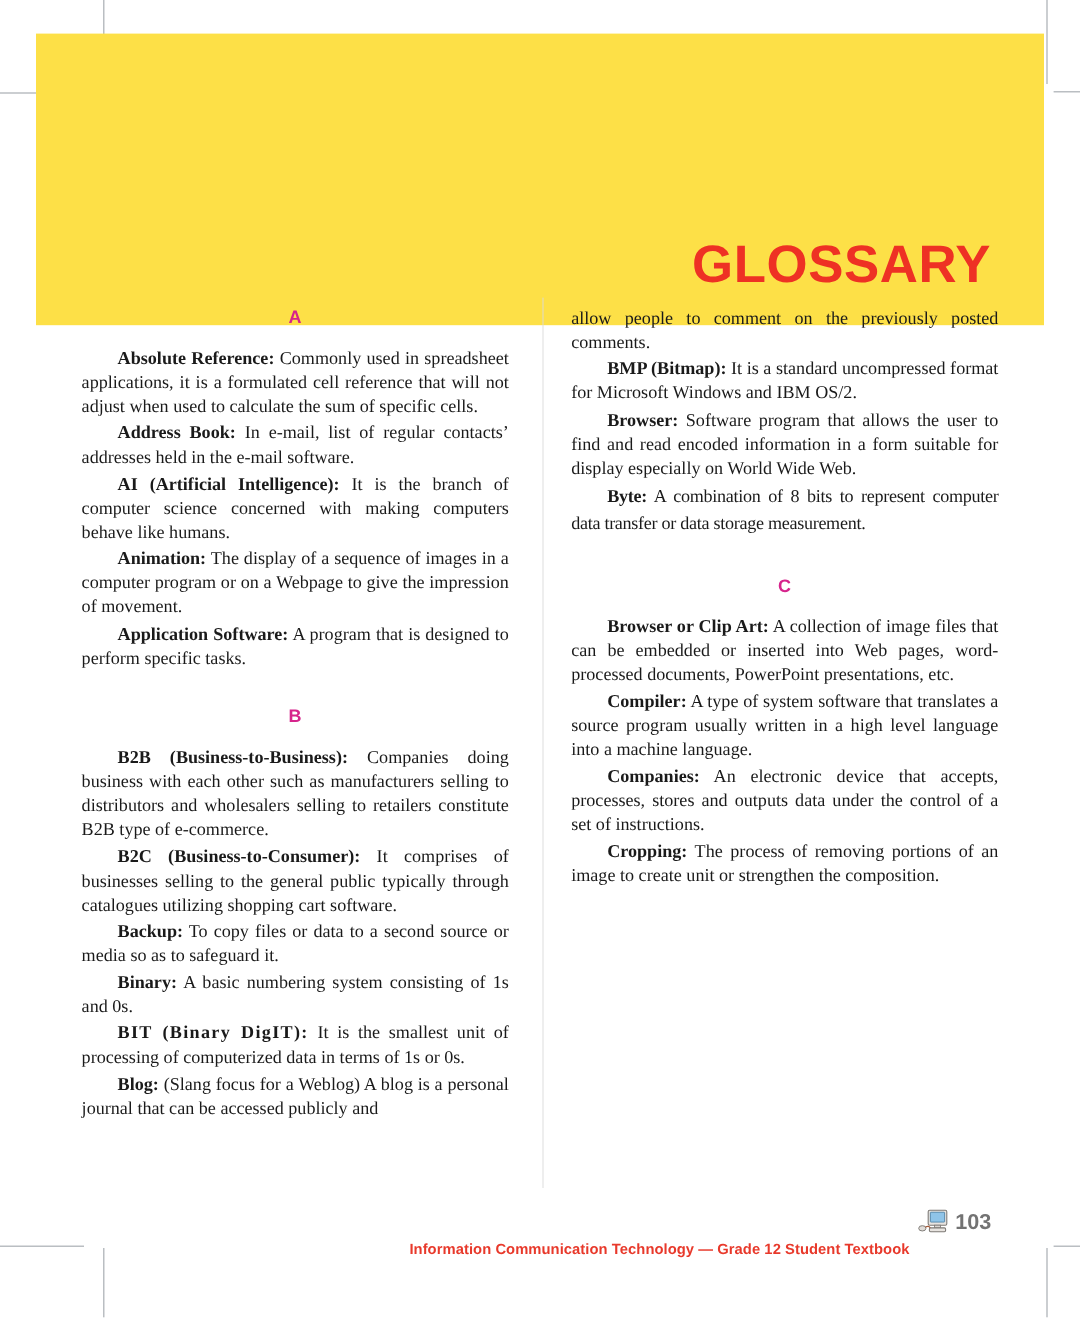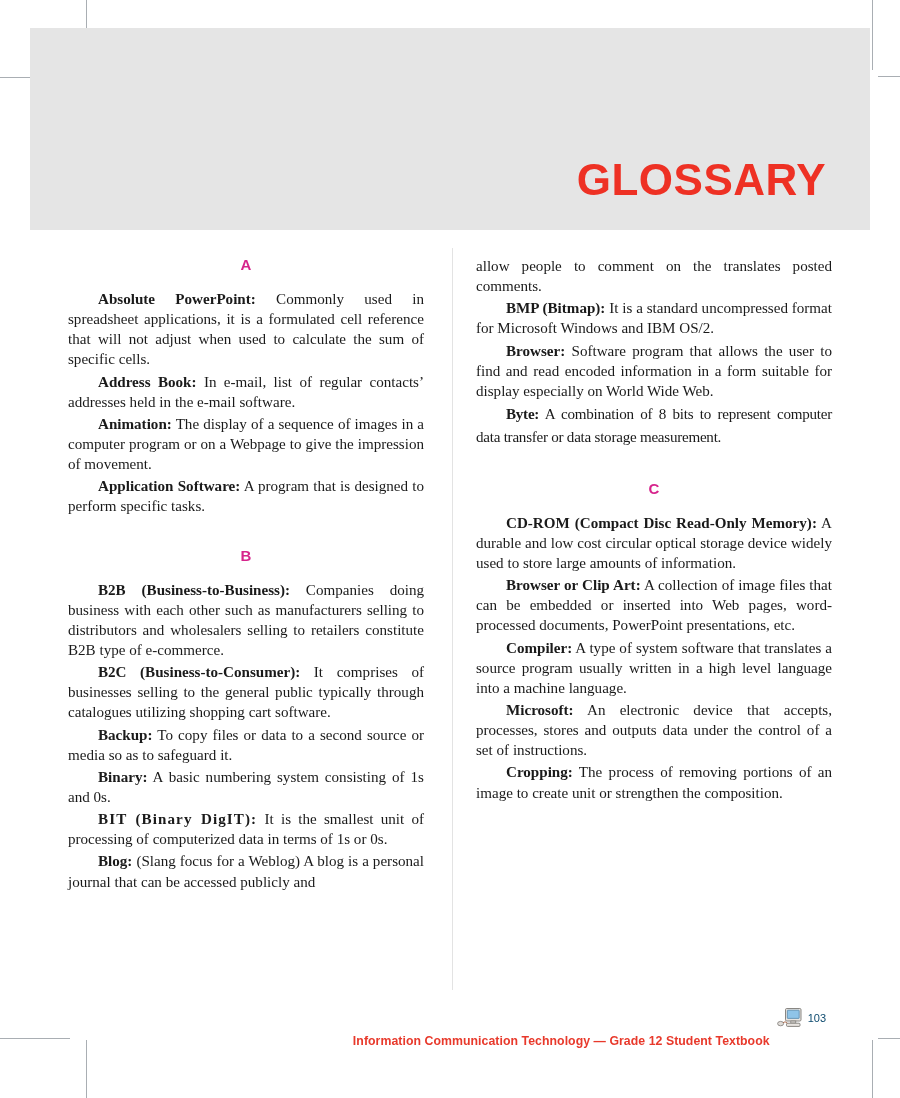--- a/index.html
+++ b/index.html
@@ -37,22 +37,22 @@
   
   .cm-br-v { left: 872px; top: 1040px; height: 58px; }
   .cm-br-h { left: 878px; top: 1038px; width: 22px;  }
 
   
   .banner {
     position: absolute;
     left: 30px;
     top: 28px;
     width: 840px;
-    height: 202px;
-    background: #e5e5e5;
+    height: 243px;
+    background: #fde047;
   }
   .banner-title {
     position: absolute;
     right: 44px;
     bottom: 28px;
     font-family: "Liberation Sans", "DejaVu Sans", sans-serif;
     font-weight: bold;
     font-size: 44px;
     letter-spacing: 0.5px;
     color: #ee3124;
@@ -141,23 +141,23 @@
   .footer-icon {
     width: 26px;
     height: 22px;
     margin: 0 5px 0 7px;
     position: relative;
     display: inline-block;
     flex: 0 0 auto;
   }
   .page-number {
     font-family: "Liberation Sans", "DejaVu Sans", sans-serif;
-    font-weight: normal;
-    font-size: 11px;
-    color: #0c4a6e;
+    font-weight: bold;
+    font-size: 18px;
+    color: #737373;
   }
 </style>
 </head>
 <body>
 
 <div class="crop v cm-tl-v"></div>
 <div class="crop h cm-tl-h"></div>
 <div class="crop v cm-tr-v"></div>
 <div class="crop h cm-tr-h"></div>
 <div class="crop v cm-bl-v"></div>
@@ -170,50 +170,50 @@
 </div>
 
 <div class="gutter-rule"></div>
 
 <div class="columns">
 
   <div class="col">
 
     <div class="section-letter">A</div>
 
-    <p class="entry"><span class="term">Absolute PowerPoint:</span><span> Commonly used in spreadsheet applications, it is a formulated cell reference that will not adjust when used to calculate the sum of specific cells.</span></p>
+    <p class="entry"><span class="term">Absolute Reference:</span><span> Commonly used in spreadsheet applications, it is a formulated cell reference that will not adjust when used to calculate the sum of specific cells.</span></p>
     <p class="entry"><span class="term">Address Book:</span><span> In e-mail, list of regular contacts’ addresses held in the e-mail software.</span></p>
+    <p class="entry"><span class="term">AI (Artificial Intelligence):</span><span> It is the branch of computer science concerned with making computers behave like humans.</span></p>
     <p class="entry"><span class="term">Animation:</span><span> The display of a sequence of images in a computer program or on a Webpage to give the impression of movement.</span></p>
     <p class="entry"><span class="term">Application Software:</span><span> A program that is designed to perform specific tasks.</span></p>
 
     <div class="section-letter spaced-top">B</div>
 
     <p class="entry"><span class="term">B2B (Business-to-Business):</span><span> Companies doing business with each other such as manufacturers selling to distributors and wholesalers selling to retailers constitute B2B type of e-commerce.</span></p>
     <p class="entry"><span class="term">B2C (Business-to-Consumer):</span><span> It comprises of businesses selling to the general public typically through catalogues utilizing shopping cart software.</span></p>
     <p class="entry"><span class="term">Backup:</span><span> To copy files or data to a second source or media so as to safeguard it.</span></p>
     <p class="entry"><span class="term">Binary:</span><span> A basic numbering system consisting of 1s and 0s.</span></p>
     <p class="entry"><span class="term tracked">BIT (Binary DigIT):</span><span> It is the smallest unit of processing of computerized data in terms of 1s or 0s.</span></p>
     <p class="entry"><span class="term">Blog:</span><span> (Slang focus for a Weblog) A blog is a personal journal that can be accessed publicly and</span></p>
 
   </div>
 
   <div class="col">
 
-    <p class="entry cont">allow people to comment on the translates posted comments.</p>
+    <p class="entry cont">allow people to comment on the previously posted comments.</p>
 
     <p class="entry"><span class="term">BMP (Bitmap):</span><span> It is a standard uncompressed format for Microsoft Windows and IBM OS/2.</span></p>
     <p class="entry"><span class="term">Browser:</span><span> Software program that allows the user to find and read encoded information in a form suitable for display especially on World Wide Web.</span></p>
     <p class="entry tight"><span class="term">Byte:</span><span> A combination of 8 bits to represent computer data transfer or data storage measurement.</span></p>
 
     <div class="section-letter spaced-top">C</div>
 
-    <p class="entry"><span class="term">CD-ROM (Compact Disc Read-Only Memory):</span><span> A durable and low cost circular optical storage device widely used to store large amounts of information.</span></p>
     <p class="entry"><span class="term">Browser or Clip Art:</span><span> A collection of image files that can be embedded or inserted into Web pages, word-processed documents, PowerPoint presentations, etc.</span></p>
     <p class="entry"><span class="term">Compiler:</span><span> A type of system software that translates a source program usually written in a high level language into a machine language.</span></p>
-    <p class="entry"><span class="term">Microsoft:</span><span> An electronic device that accepts, processes, stores and outputs data under the control of a set of instructions.</span></p>
+    <p class="entry"><span class="term">Companies:</span><span> An electronic device that accepts, processes, stores and outputs data under the control of a set of instructions.</span></p>
     <p class="entry"><span class="term">Cropping:</span><span> The process of removing portions of an image to create unit or strengthen the composition.</span></p>
 
   </div>
 </div>
 
 <div class="footer">
   <span class="footer-text">Information Communication Technology — Grade 12 Student Textbook</span>
   <span class="footer-icon">
     <svg viewBox="0 0 26 22" width="26" height="22" aria-hidden="true">
 

